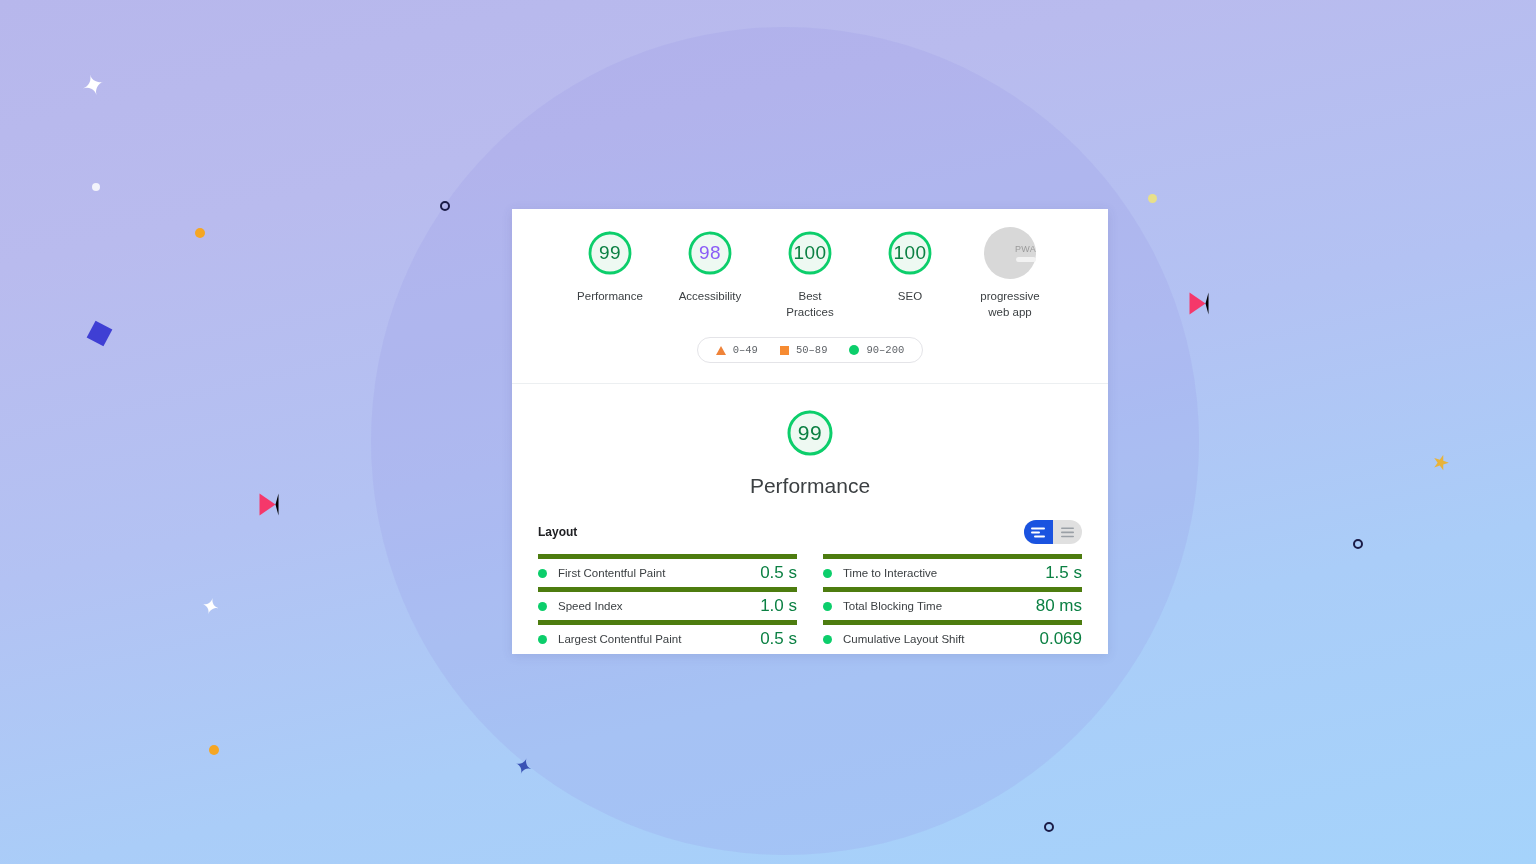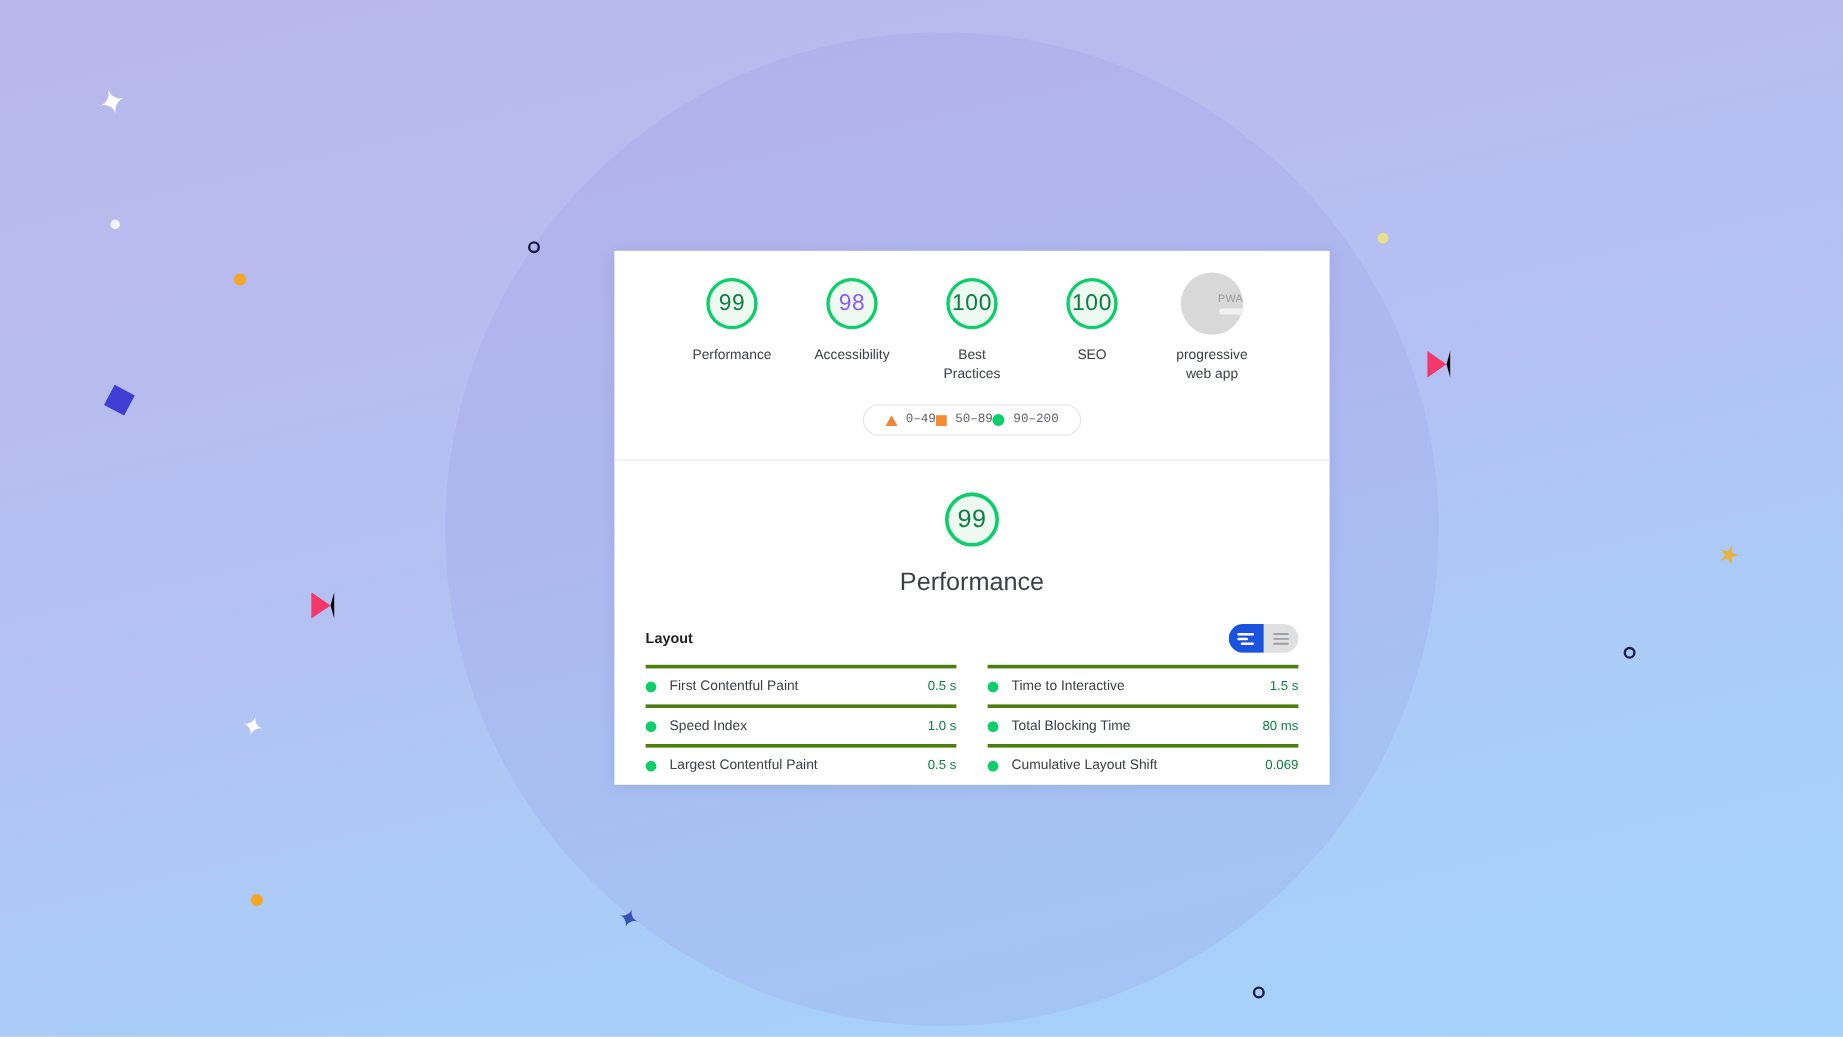--- a/index.html
+++ b/index.html
@@ -141,20 +141,21 @@
   
   .legend-wrap {
     display: flex;
     justify-content: center;
     margin-top: 17px;
     padding-bottom: 20px;
   }
   .legend-pill {
     display: flex;
     align-items: center;
+    gap: 22px;
     border: 1px solid #e4e4e8;
     border-radius: 16px;
     padding: 6px 18px;
     background: #fff;
   }
   .legend-item {
     display: flex;
     align-items: center;
     gap: 7px;
     font-size: 10.5px;
@@ -236,31 +237,31 @@
     margin-top: 10px;
     padding: 0 26px;
     display: grid;
     grid-template-columns: 1fr 1fr;
     column-gap: 26px;
   }
   .metric-row {
     display: flex;
     align-items: center;
     height: 33px;
-    border-top: 3px solid #4d7c0f;
+    border-top: 5px solid #4d7c0f;
     font-size: 11.5px;
   }
   .metric-dot {
     width: 9px; height: 9px; border-radius: 50%;
     background: #0cce6b;
     margin-right: 11px;
     flex: none;
   }
   .metric-name { color: #3c4043; flex: 1; }
-  .metric-value { color: #0b8043; font-size: 11px; }
+  .metric-value { color: #0b8043; font-size: 17px; }
 
   
   .card-footer {
     padding: 13px 26px 0 26px;
     font-size: 10px;
     color: #80868b;
     line-height: 14px;
   }
 </style>
 </head>

